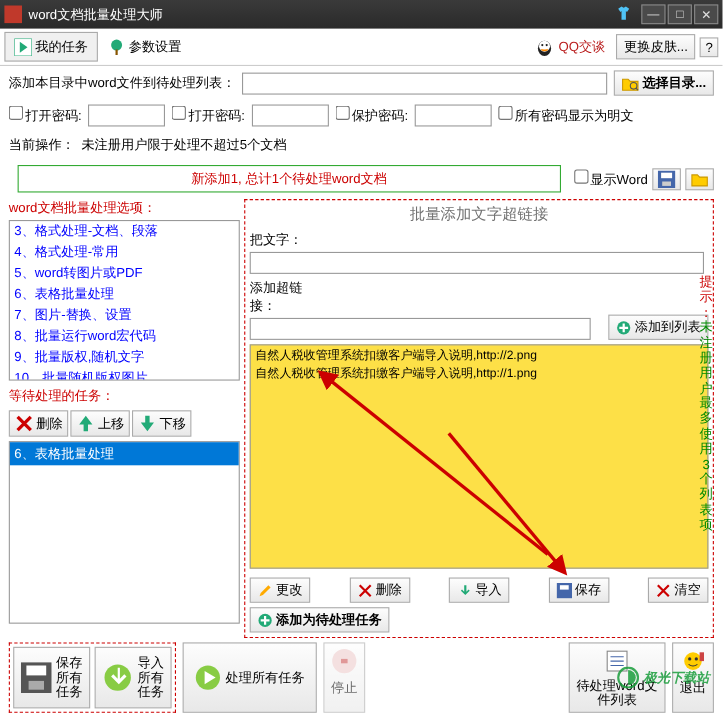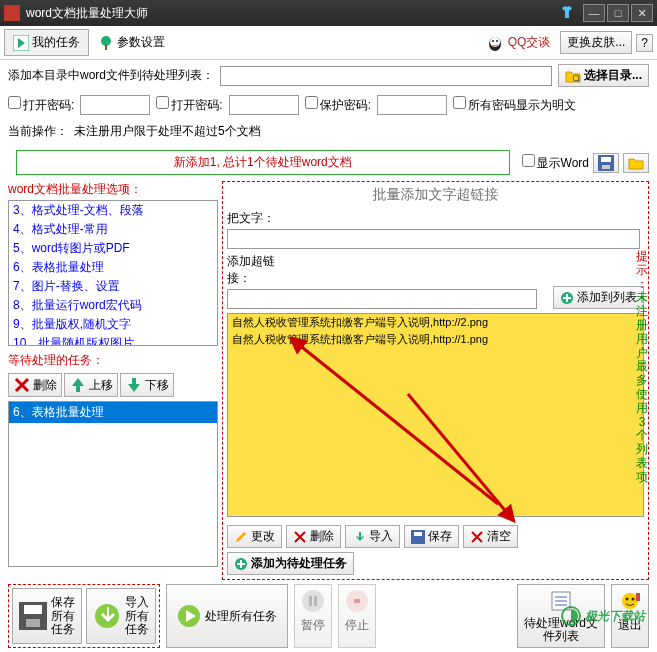--- a/index.html
+++ b/index.html
@@ -42,21 +42,21 @@
 .panel-title { color: #737373; text-align: center; font-size: 14px; margin-bottom: 6px; }
 .form-row { margin: 4px 0; }
 .form-row label { display: inline-block; width: 70px; }
 .wide-input { width: 100%; }
 .add-row { display: flex; gap: 16px; align-items: flex-end; }
 .add-row > div:first-child { flex: 1; }
 
 .big-list { border: 1px solid #999; height: 204px; background: #fde047; position: relative; margin-top: 2px; }
 .big-list .li { padding: 1px 4px; white-space: nowrap; font-size: 11px; }
 
-.action-row { display: flex; gap: 4px; margin-top: 8px; flex-wrap: wrap; }
+.action-row { display: flex; gap: 4px; margin-top: 8px; flex-wrap: wrap; justify-content: space-between; }
 .side-tip-col { position: absolute; right: 8px; top: 250px; width: 14px; }
 .side-tip-col span { display: block; color: #080; font-size: 12px; line-height: 1.15; text-align: center; }
 .side-tip-col .red { color: #c00; }
 
 .bottom-btns { display: flex; padding: 4px 8px; gap: 6px; align-items: stretch; }
 .big-btn { border: 1px solid #aaa; background: linear-gradient(#fdfdfd,#e8e8e8); padding: 4px 6px; display: flex; align-items: center; gap: 4px; cursor: pointer; flex-direction: row; }
 .big-btn .stack { display: flex; flex-direction: column; line-height: 1.1; font-size: 11px; }
 .save-group { border: 1px dashed #c00; padding: 3px; display: flex; gap: 4px; }
 
 svg { display: block; }
@@ -315,28 +315,20 @@
   </div>
   <div class="big-btn" style="flex-direction:row;padding:2px 10px">
     <svg width="24" height="24" viewBox="0 0 24 24">
         <circle cx="12" cy="12" r="11" fill="#8c4"></circle>
         <path fill="#fff" d="M9 6l10 6-10 6z"></path>
       </svg>
     <span>处理所有任务</span>
   </div>
   <div class="big-btn" style="flex-direction:column;opacity:0.6">
     <svg width="24" height="24" viewBox="0 0 24 24">
-        <circle cx="12" cy="12" r="11" fill="#ccc"></circle>
-        <rect x="8" y="7" width="3" height="10" fill="#888"></rect>
-        <rect x="13" y="7" width="3" height="10" fill="#888"></rect>
-      </svg>
-    <span>暂停</span>
-  </div>
-  <div class="big-btn" style="flex-direction:column;opacity:0.6">
-    <svg width="24" height="24" viewBox="0 0 24 24">
         <circle cx="12" cy="12" r="11" fill="#ecc"></circle>
         <rect x="9" y="10" width="6" height="4" fill="#c55"></rect>
       </svg>
     <span>停止</span>
   </div>
   <div style="flex:1"></div>
   <div class="big-btn" style="flex-direction:column">
     <svg width="24" height="24" viewBox="0 0 24 24">
         <rect x="3" y="3" width="18" height="18" fill="#fff" stroke="#888"></rect>
         <line x1="6" y1="8" x2="18" y2="8" stroke="#46a"></line>

